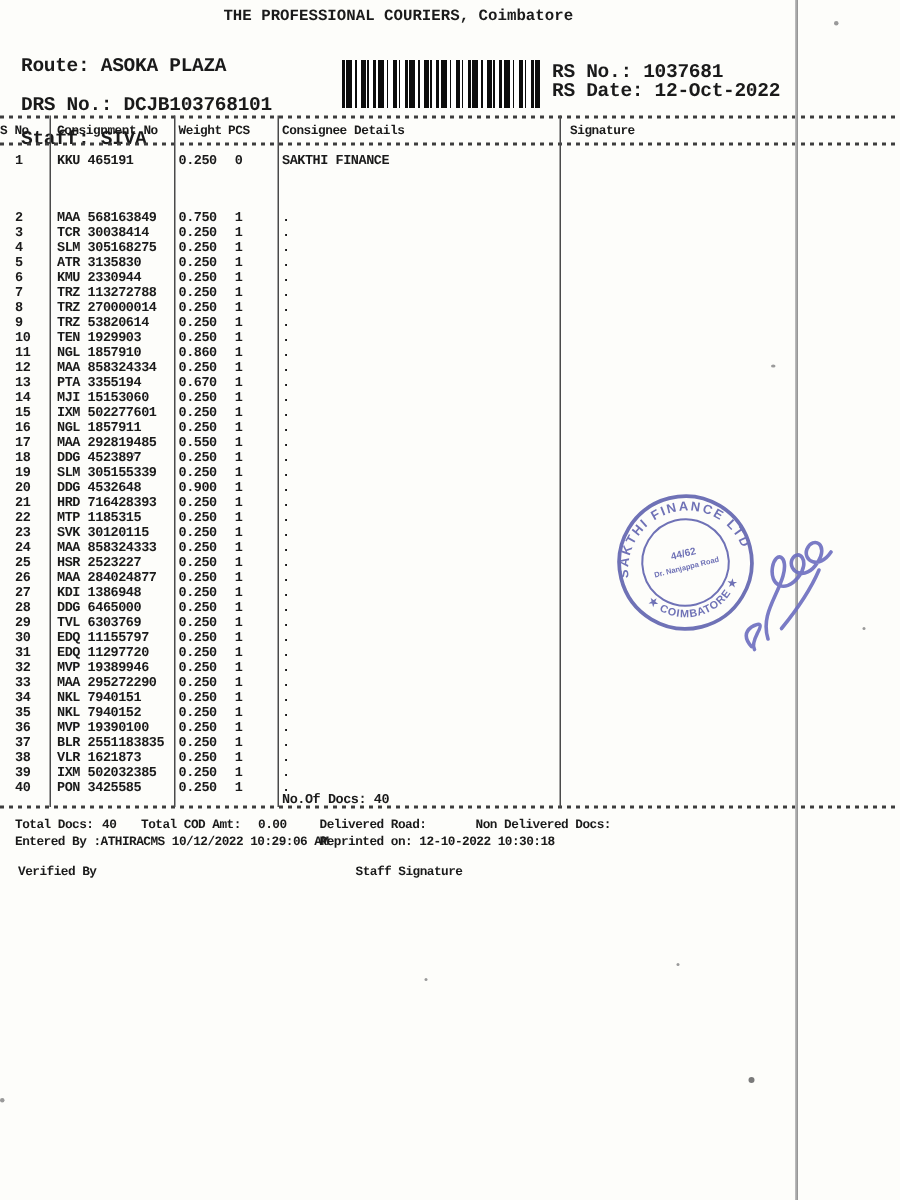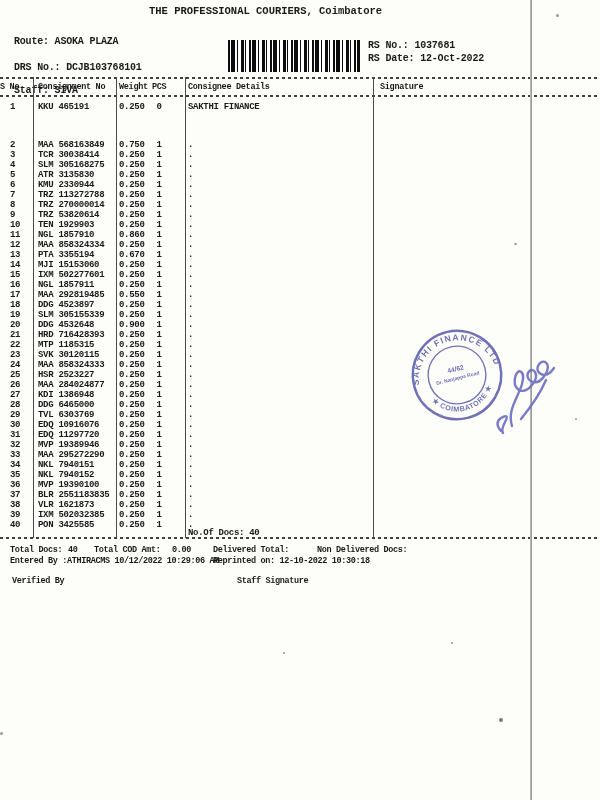--- a/index.html
+++ b/index.html
@@ -5,21 +5,21 @@
   html,body{margin:0;padding:0;background:#e8e8e8;}
   .page{
     position:relative;width:600px;height:800px;margin:0 auto;
     background:#fdfdfa;overflow:hidden;
     font-family:"Liberation Mono","DejaVu Sans Mono",monospace;
     font-weight:700;color:#1a1a1a;
   }
   .abs{position:absolute;white-space:pre;}
   .t1{left:0;top:5px;width:531px;text-align:center;font-size:10.5px;}
   .t2{left:0;top:20px;width:531px;text-align:center;font-size:10px;letter-spacing:-0.2px;}
-  .info{font-size:10px;letter-spacing:-0.2px;}
+  .info{font-size:13px;letter-spacing:-0.2px;}
   .dash{position:absolute;left:0;width:600px;height:2px;
     background:repeating-linear-gradient(90deg,#3d3d3d 0 3px,transparent 3px 6px);}
   .vline{position:absolute;width:1px;background:#4a4a4a;top:77px;height:461px;}
   .fold{position:absolute;left:530px;top:0;width:2px;height:800px;
     background:linear-gradient(90deg,#c2c2c2,#8f8f8f);}
   .thead{font-size:8.5px;letter-spacing:-0.3px;top:82px;}
   .row{position:absolute;left:0;width:531px;height:10px;font-size:9px;letter-spacing:-0.3px;}
   .row span{position:absolute;white-space:pre;}
   .c-sno{left:10px;}
   .c-consignment{left:38px;}
@@ -270,21 +270,21 @@
       </div>
       <div class="row" style="top: 410px;">
         <span class="c-sno">29</span>
         <span class="c-consignment">TVL 6303769</span>
         <span class="c-weight">0.250</span>
         <span class="c-pcs">1</span>
         <span class="c-consignee">.</span>
       </div>
       <div class="row" style="top: 420px;">
         <span class="c-sno">30</span>
-        <span class="c-consignment">EDQ 10916076</span>
+        <span class="c-consignment">EDQ 11155797</span>
         <span class="c-weight">0.250</span>
         <span class="c-pcs">1</span>
         <span class="c-consignee">.</span>
       </div>
       <div class="row" style="top: 430px;">
         <span class="c-sno">31</span>
         <span class="c-consignment">EDQ 11297720</span>
         <span class="c-weight">0.250</span>
         <span class="c-pcs">1</span>
         <span class="c-consignee">.</span>
@@ -353,21 +353,21 @@
         <span class="c-consignee">.</span>
       </div>
     </div>
 
   <div class="abs nodocs" style="left:188px;top:528px;">No.Of Docs: 40</div>
 
   <div class="abs foot" style="left:10px;top:545px;">Total Docs:</div>
   <div class="abs foot" style="left:68px;top:545px;">40</div>
   <div class="abs foot" style="left:94px;top:545px;">Total COD Amt:</div>
   <div class="abs foot" style="left:172px;top:545px;">0.00</div>
-  <div class="abs foot" style="left:213px;top:545px;">Delivered Total:</div>
+  <div class="abs foot" style="left:213px;top:545px;">Delivered Road:</div>
   <div class="abs foot" style="left:317px;top:545px;">Non Delivered Docs:</div>
   <div class="abs foot" style="left:10px;top:556px;">Entered By :ATHIRACMS 10/12/2022 10:29:06 AM</div>
   <div class="abs foot" style="left:213px;top:556px;">Reprinted on: 12-10-2022 10:30:18</div>
   <div class="abs foot" style="left:12px;top:576px;">Verified By</div>
   <div class="abs foot" style="left:237px;top:576px;">Staff Signature</div>
 
   <svg class="stamp" viewBox="0 0 102 102">
     <g stroke="#5c5fad" fill="none">
       <circle cx="51" cy="51" r="46" stroke-width="2.6"></circle>
       <circle cx="51" cy="51" r="30" stroke-width="1.4"></circle>

